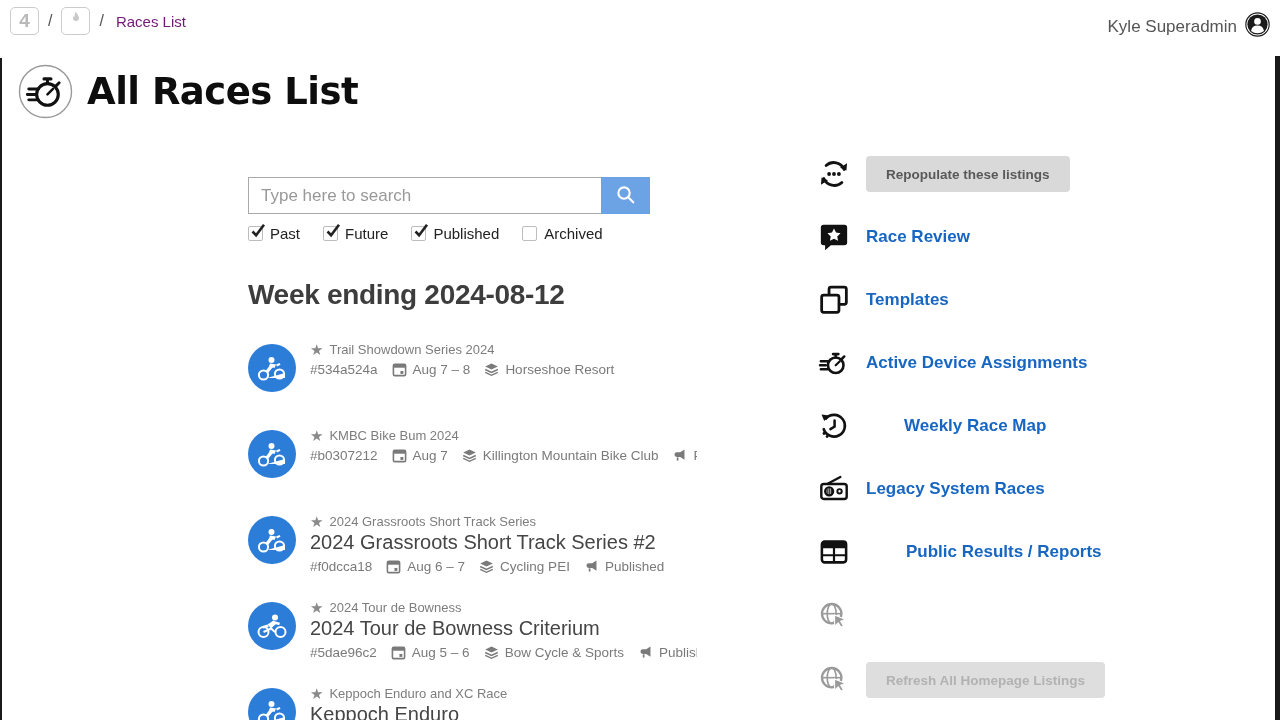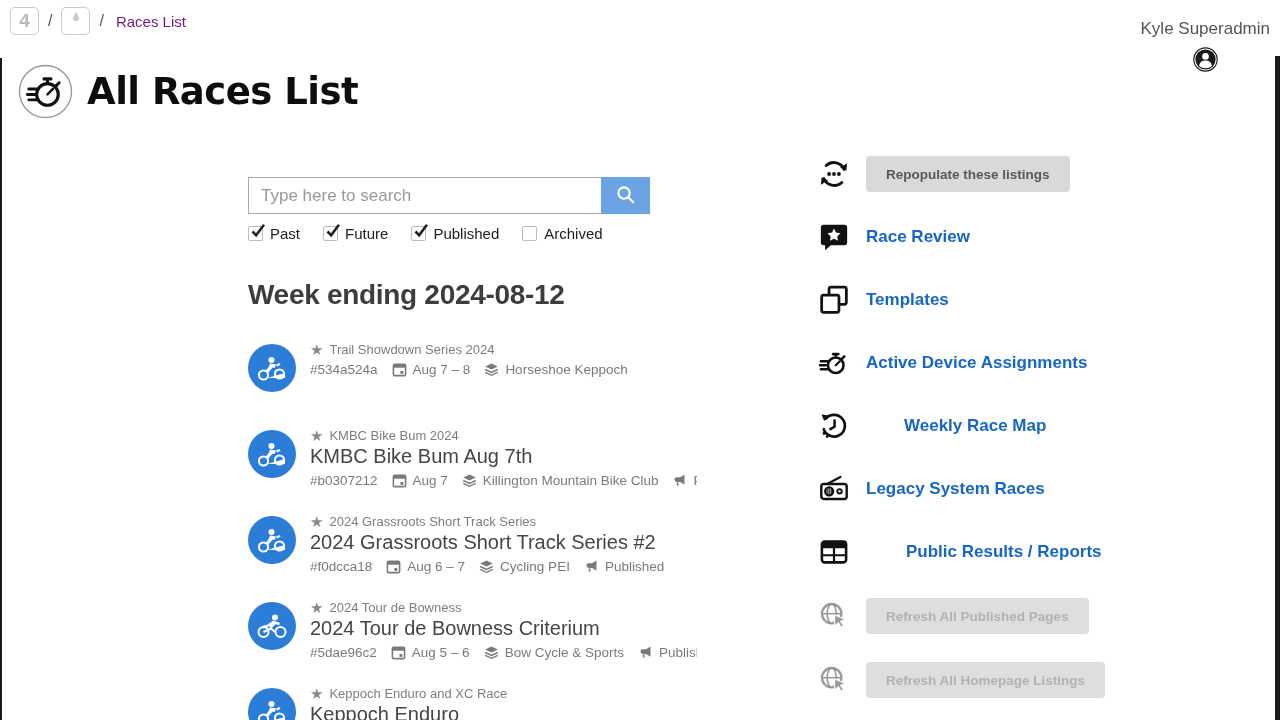--- a/index.html
+++ b/index.html
@@ -16,21 +16,21 @@
   .edge.right { right:0; top:56px; bottom:0; width:5px; }
 
   
   .topbar { position:absolute; top:0; left:0; right:0; height:46px; }
   .crumbs { position:absolute; left:10px; top:7px; display:flex; align-items:center; gap:9px; }
   .crumb-box { width:29px; height:28px; border:1px solid #ccc; border-radius:5px;
     display:flex; align-items:center; justify-content:center; background:#fff; }
   .crumb-4 { font-size:19px; font-weight:bold; color:#b9b9b9; }
   .crumb-sep { color:#555; font-size:16px; }
   .crumb-current { color:#701a75; font-size:15px; margin-left:3px; }
-  .userbox { position:absolute; right:10px; top:19px; display:flex; align-items:center; gap:8px;flex-direction:column; }
+  .userbox { position:absolute; right:10px; top:12px; display:flex; align-items:center; gap:8px; }
   .username { color:#555; font-size:17px; }
 
   
   .title-row { position:absolute; left:18px; top:64px; display:flex; align-items:center; gap:14px; }
   .title-icon { width:55px; height:55px; }
   .page-title { font-family:"DejaVu Sans","Liberation Sans",sans-serif;
     font-size:37px; font-weight:900; color:#0d0d0d; letter-spacing:-0.5px; }
 
   
   .main-col { position:absolute; left:248px; top:177px; width:449px; }
@@ -209,21 +209,21 @@
                   <rect x="1.5" y="2.5" width="13" height="3.6" fill="#7a7a7a"></rect>
                   <rect x="9" y="9.6" width="3.1" height="3.1" fill="#7a7a7a"></rect>
                 </svg>
               <span>Aug 7 – 8</span>
             </span>
             <span class="seg">
               <svg width="15" height="15" viewBox="0 0 16 16">
                   <path d="M8 1.6l6.7 3.2L8 8 1.3 4.8z" fill="#7a7a7a"></path>
                   <path d="M1.3 8L8 11.2 14.7 8M1.3 11L8 14.2 14.7 11" fill="none" stroke="#7a7a7a" stroke-width="1.5"></path>
                 </svg>
-              <span>Horseshoe Keppoch</span>
+              <span>Horseshoe Resort</span>
             </span>
           </div>
         </div>
       </div>
 
       <div class="race">
         <div class="race-badge">
           <svg width="34" height="34" viewBox="0 0 34 34">
             <g fill="#fff">
                 <circle cx="16.5" cy="9" r="3"></circle>
@@ -236,21 +236,20 @@
             <circle cx="8.5" cy="24" r="4.6"></circle>
                 <circle cx="24.5" cy="23" r="4.6"></circle>
               </g>
           </svg>
         </div>
         <div class="race-text">
           <div class="race-series">
             <span class="star">★</span>
             <span>KMBC Bike Bum 2024</span>
           </div>
-          <div class="race-title">KMBC Bike Bum Aug 7th</div>
           <div class="race-meta">
             <span class="seg">#b0307212</span>
             <span class="seg">
               <svg width="15" height="15" viewBox="0 0 16 16">
                   <rect x="1.5" y="2.5" width="13" height="12" rx="1.5" fill="none" stroke="#7a7a7a" stroke-width="1.7"></rect>
                   <rect x="1.5" y="2.5" width="13" height="3.6" fill="#7a7a7a"></rect>
                   <rect x="9" y="9.6" width="3.1" height="3.1" fill="#7a7a7a"></rect>
                 </svg>
               <span>Aug 7</span>
             </span>
@@ -498,21 +497,20 @@
       <span class="side-icon">
         <svg width="30" height="30" viewBox="0 0 26 26">
           <g fill="none" stroke="#9a9a9a">
             <circle cx="11" cy="11" r="8.4" stroke-width="2"></circle>
             <ellipse cx="11" cy="11" rx="3.9" ry="8.4" stroke-width="1.4"></ellipse>
             <path d="M2.8 11h16.4" stroke-width="1.4"></path>
           </g>
           <path d="M13.5 12.2l9.5 3.8-4.2 1.6 2.4 3.8-2.1 1.3-2.4-3.8-3.2 3.2z" fill="#9a9a9a" stroke="#fff" stroke-width="1"></path>
         </svg>
       </span>
-      <button class="side-btn disabled">Refresh All Published Pages</button>
     </div>
 
     <div class="side-row" style="top:660px;align-items:center;">
       <span class="side-icon">
         <svg width="30" height="30" viewBox="0 0 26 26">
           <g fill="none" stroke="#9a9a9a">
             <circle cx="11" cy="11" r="8.4" stroke-width="2"></circle>
             <ellipse cx="11" cy="11" rx="3.9" ry="8.4" stroke-width="1.4"></ellipse>
             <path d="M2.8 11h16.4" stroke-width="1.4"></path>
           </g>

